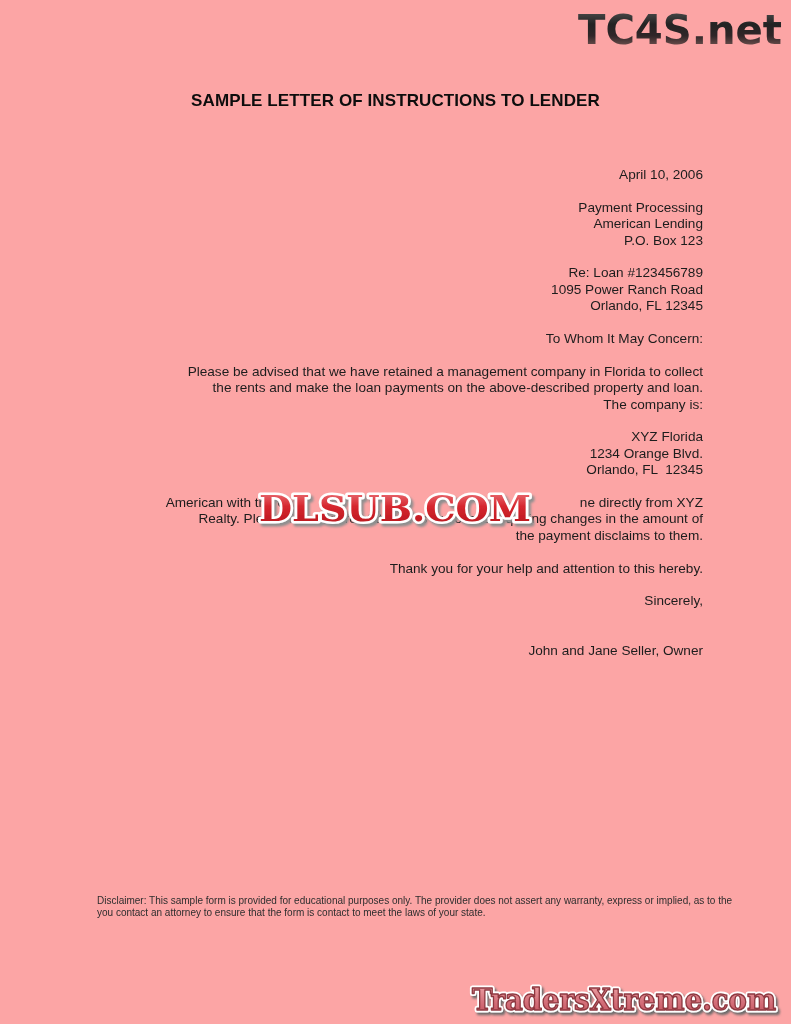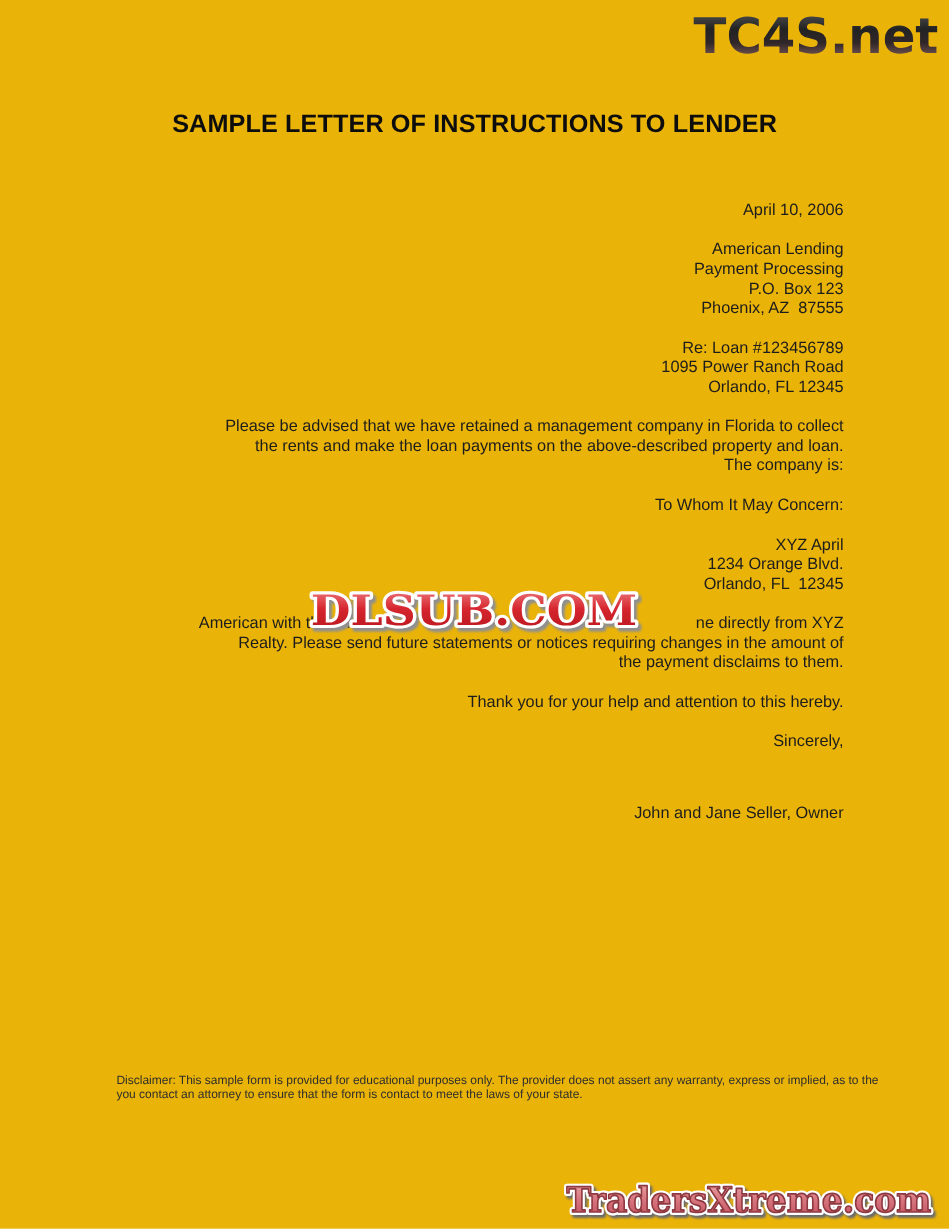--- a/index.html
+++ b/index.html
@@ -5,52 +5,52 @@
   html, body { margin: 0; padding: 0; }
   body {
     width: 791px; height: 1024px;
     background: #ffffff;
     font-family: "Liberation Sans", sans-serif;
     position: relative;
     overflow: hidden;
   }
   .page {
     position: absolute; inset: 0;
-    background: #eab308;
+    background: #fca5a5;
   }
   
   .logo-top {
     position: absolute;
     top: 4px; left: 574px;
     width: 212px; height: 50px;
   }
   
   .letter-title {
     position: absolute;
     top: 91px; left: 0; width: 100%;
     margin: 0;
     text-align: center;
-    font-size: 21px;
+    font-size: 17px;
     line-height: 1.2;
     font-weight: bold;
     color: #0d0d0d;
     letter-spacing: 0.1px;
   }
   
   .letter {
     position: absolute;
     left: 123px; top: 167px;
     width: 580px;
     font-size: 13.6px;
     line-height: 16.4px;
     color: #1d1d1d;
   }
   .letter p { margin: 16.4px 0 0 0; text-align: right; }
   .letter p:first-child { margin-top: 0; }
-  .letter p.signature { margin-top: 44px; }
+  .letter p.signature { margin-top: 33px; }
   .letter .line { display: block; white-space: pre; }
   .wm-gap { display: inline-block; width: 288px; height: 1px; }
   
   .watermark {
     position: absolute;
     left: 251px; top: 483px;
     width: 292px; height: 52px;
   }
   
   .disclaimer {
@@ -89,44 +89,43 @@
   </div>
 
   <h1 class="letter-title">SAMPLE LETTER OF INSTRUCTIONS TO LENDER</h1>
 
   <div class="letter">
     <p>
       <span class="line">April 10, 2006</span>
     </p>
 
     <p>
+      <span class="line">Payment Processing</span>
       <span class="line">American Lending</span>
-      <span class="line">Payment Processing</span>
       <span class="line">P.O. Box 123</span>
-      <span class="line">Phoenix, AZ  87555</span>
     </p>
 
     <p>
       <span class="line">Re: Loan #123456789</span>
       <span class="line">1095 Power Ranch Road</span>
       <span class="line">Orlando, FL 12345</span>
     </p>
 
     <p>
+      <span class="line">To Whom It May Concern:</span>
+    </p>
+
+    <p>
       <span class="line">Please be advised that we have retained a management company in Florida to collect</span>
       <span class="line">the rents and make the loan payments on the above-described property and loan.</span>
       <span class="line">The company is:</span>
     </p>
 
     <p>
-      <span class="line">To Whom It May Concern:</span>
-    </p>
-
-    <p>
-      <span class="line">XYZ April</span>
+      <span class="line">XYZ Florida</span>
       <span class="line">1234 Orange Blvd.</span>
       <span class="line">Orlando, FL  12345</span>
     </p>
 
     <p>
       <span class="line"><span>American with the ch</span><span class="wm-gap"></span><span>ne directly from XYZ</span></span>
       <span class="line">Realty. Please send future statements or notices requiring changes in the amount of</span>
       <span class="line">the payment disclaims to them.</span>
     </p>
 

